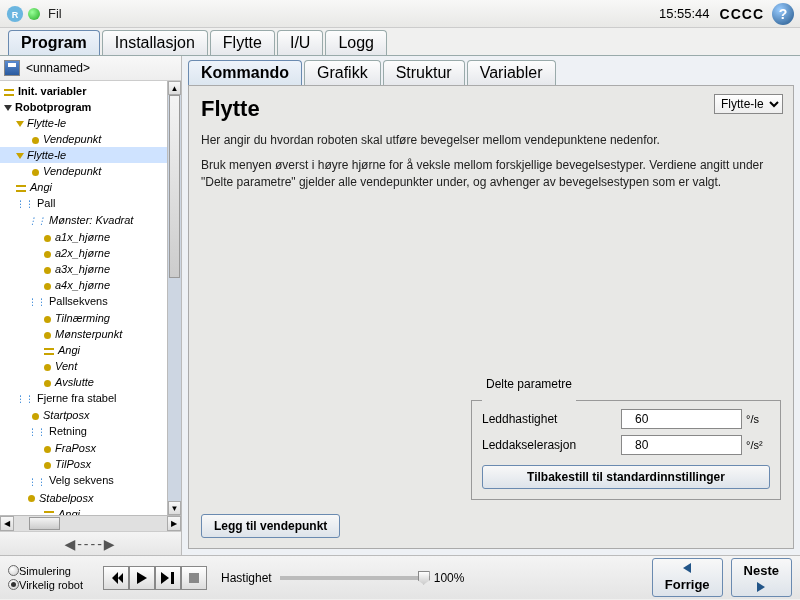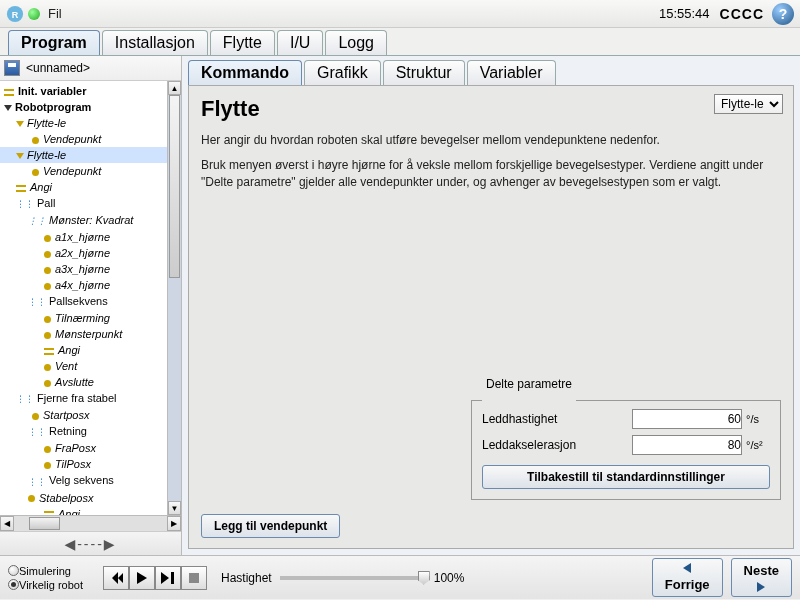--- a/index.html
+++ b/index.html
@@ -49,21 +49,21 @@
 .content h1 { font-size: 22px; font-weight:bold; margin-bottom:10px;}
 .movesel { position:absolute; top:8px; right:10px; }
 .movesel select { font-size:12px; padding:1px 2px; border:1px solid #888; background:linear-gradient(#fff,#eee); }
 .desc { font-size:12px; line-height:1.4; margin-bottom:8px; color:#222;}
 
 .params { position:absolute; right:12px; bottom:48px; border:1px solid #999; padding:8px 10px 10px; width:310px; background:#e8e8e6;}
 .params legend { font-weight:normal; font-size:12px; padding:0 4px; position:relative; top:-16px; background:#e8e8e6;}
 .params .row { display:flex; align-items:center; margin-bottom:6px; margin-top:-6px;}
 .params .row + .row { margin-top: 4px; }
 .params label { flex:1; font-size:12px;}
-.params input { width:110px; text-align:right; padding:2px 0; border:1px solid #888; font-size:12px; background:#fff;}
+.params input { width:121px; padding:2px 13px; border:1px solid #888; font-size:12px; background:#fff;}
 .params .unit { width:24px; font-size:11px; margin-left:4px;}
 .params .resetbtn { width:100%; padding:4px; background:linear-gradient(#f8f8f8,#dde3ea); border:1px solid #6a8ab0; border-radius:3px; font-weight:bold; font-size:12px; cursor:pointer; margin-top:4px;}
 
 .addbtn { position:absolute; left:12px; bottom:10px; padding:4px 12px; background:linear-gradient(#f8f8f8,#dde3ea); border:1px solid #6a8ab0; border-radius:3px; font-weight:bold; font-size:12px; cursor:pointer;}
 
 .bottombar { height:44px; background:linear-gradient(#f4f4f4,#e4e4e4); border-top:1px solid #bbb; display:flex; align-items:center; padding:0 8px;}
 .simradio { display:flex; flex-direction:column; font-size:11px; gap:2px; margin-right:20px;}
 .simradio .r { display:flex; align-items:center; }
 .radio { width:11px;height:11px;border-radius:50%;border:1px solid #666;background:radial-gradient(circle at 35% 35%,#fff,#ccc);}
 .radio.on::after { content:'';display:block;width:5px;height:5px;border-radius:50%;background:#333;margin:2px;}

